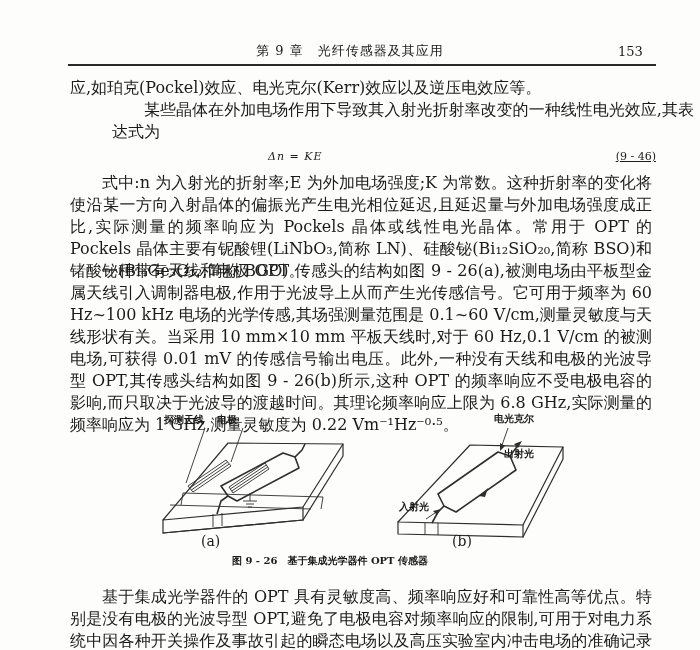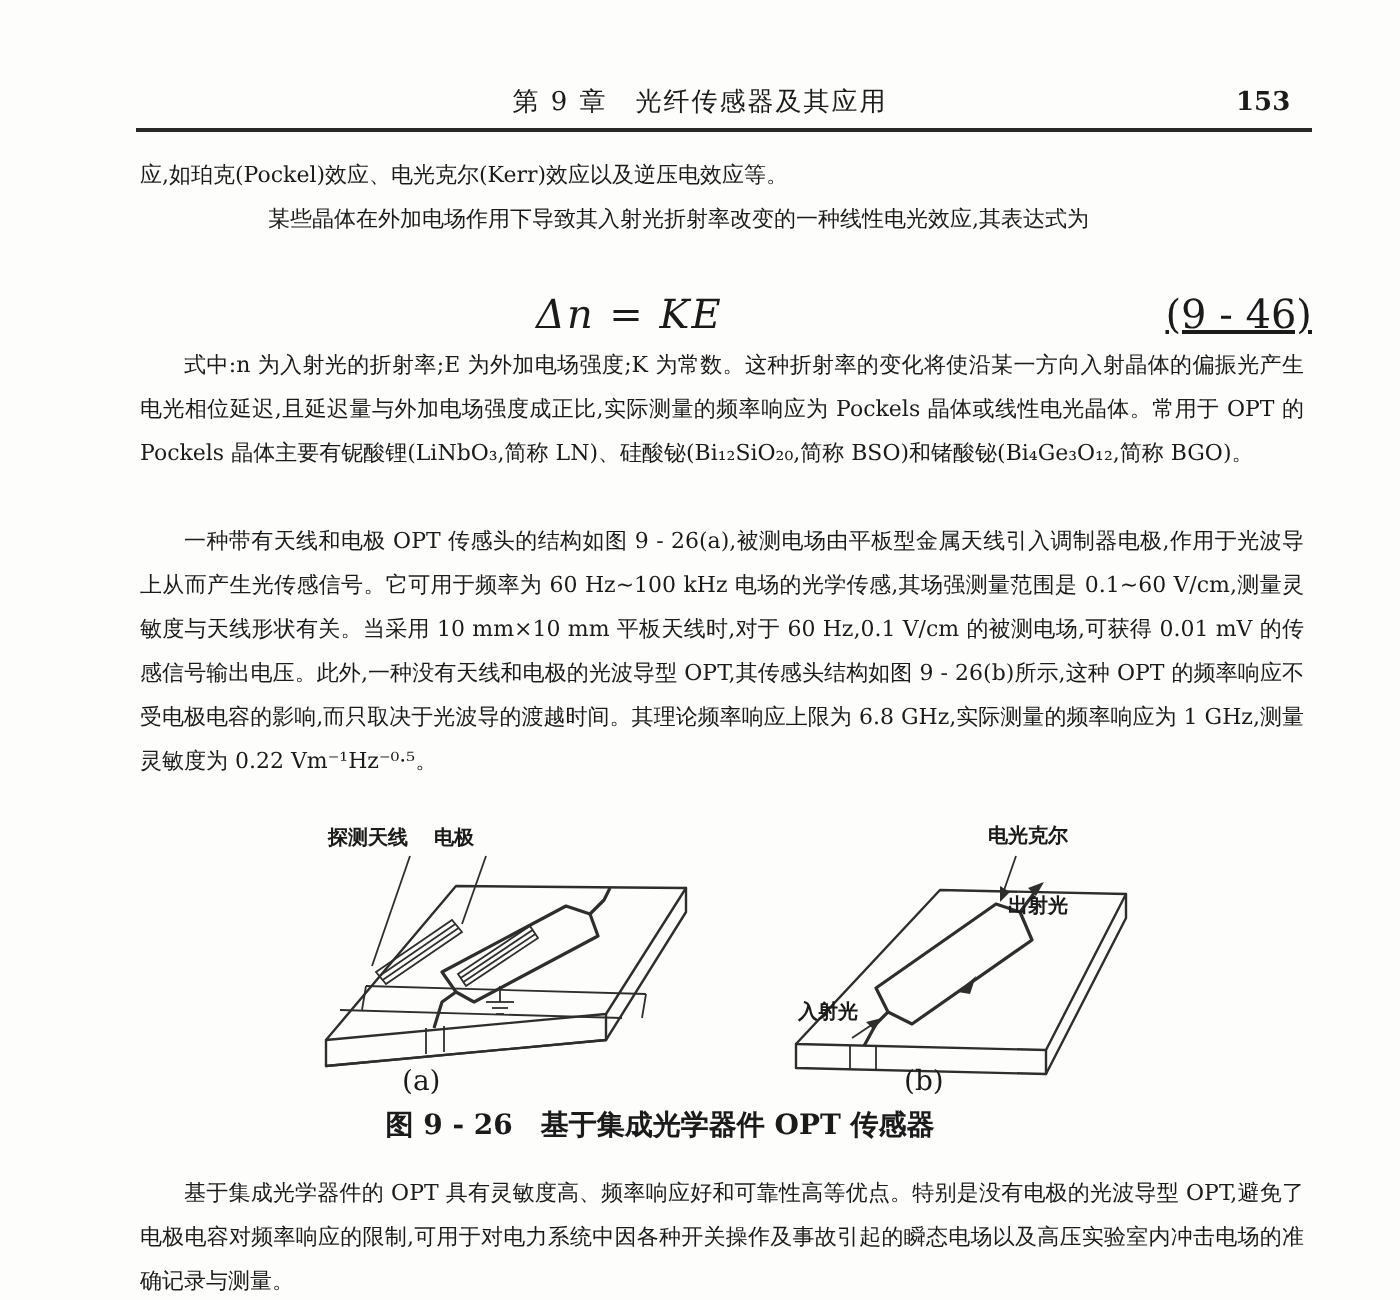--- a/index.html
+++ b/index.html
@@ -4,41 +4,41 @@
 <style>
   html,body{margin:0;padding:0;}
   body{
     width:700px;height:650px;position:relative;overflow:hidden;
     background:#fdfdfc;color:#1b1b1b;
     font-family:"DejaVu Serif","Liberation Serif",serif;
   }
   .abs{position:absolute;}
   
   .chapter{top:42px;left:0;width:700px;text-align:center;font-size:13px;letter-spacing:1px;}
-  .pagenum{top:44px;left:618px;font-size:13px;font-weight:bold;}
+  .pagenum{top:44px;left:618px;font-size:13px;}
   .rule{top:64px;left:68px;width:588px;height:2px;background:#2a2a2a;}
   
   .para{
-    left:70px;width:582px;font-size:11px;line-height:22px;
+    left:70px;width:582px;font-size:16px;line-height:22px;
     text-align:justify;text-justify:inter-ideograph;margin:0;
   }
   .indent{text-indent:2em;}
   .p1{top:77px;}
   .p2{top:99px;margin-left:42px;}
   .p3{top:172px;}
   .p4{top:260px;}
   .p5{top:586px;}
   
-  .eqrow{top:146px;left:70px;width:586px;height:22px;font-size:20px;line-height:22px;}
+  .eqrow{top:146px;left:70px;width:586px;height:22px;font-size:11px;line-height:22px;}
   .formula{position:absolute;left:198px;top:0;font-style:italic;letter-spacing:1px;}
   .eqnum{position:absolute;right:0;top:0;text-decoration:underline;}
   
   .figlabel{font-size:10px;line-height:14px;white-space:nowrap;font-weight:bold;}
   .sublabel{font-size:14px;}
-  .caption{top:554px;left:0;width:660px;text-align:center;font-weight:bold;font-size:14px;}
+  .caption{top:554px;left:0;width:660px;text-align:center;font-weight:bold;font-size:10px;}
   svg{position:absolute;overflow:visible;}
   .ln{stroke:#2e2e2e;stroke-width:1.2;fill:none;stroke-linejoin:round;stroke-linecap:round;}
   .thin{stroke:#2e2e2e;stroke-width:0.9;fill:none;}
   .wg{stroke:#2e2e2e;stroke-width:1.6;fill:none;stroke-linejoin:round;}
   .fillb{fill:#2e2e2e;stroke:none;}
 </style>
 </head>
 <body>
 
 <div class="abs chapter">第 9 章　光纤传感器及其应用</div>

